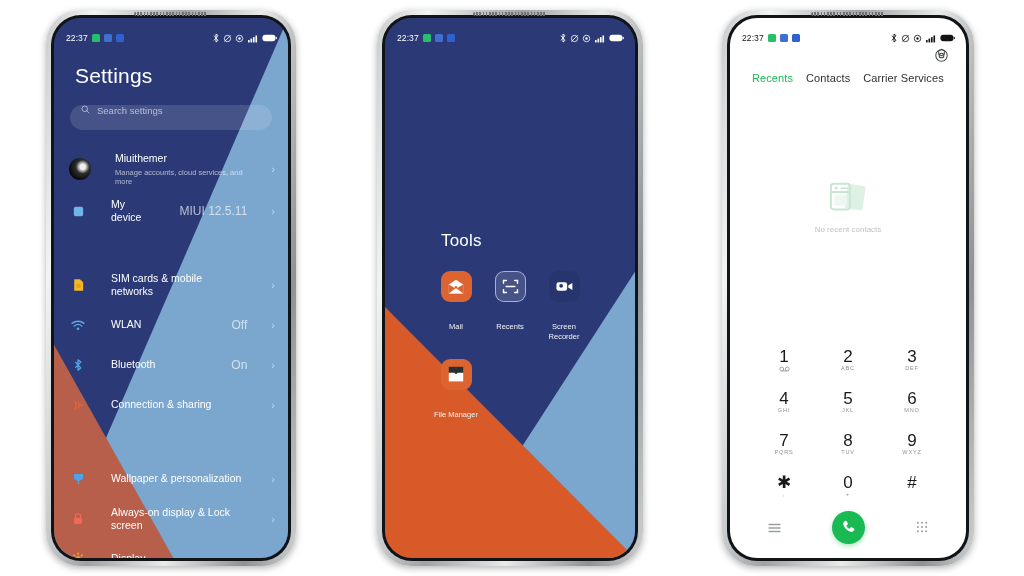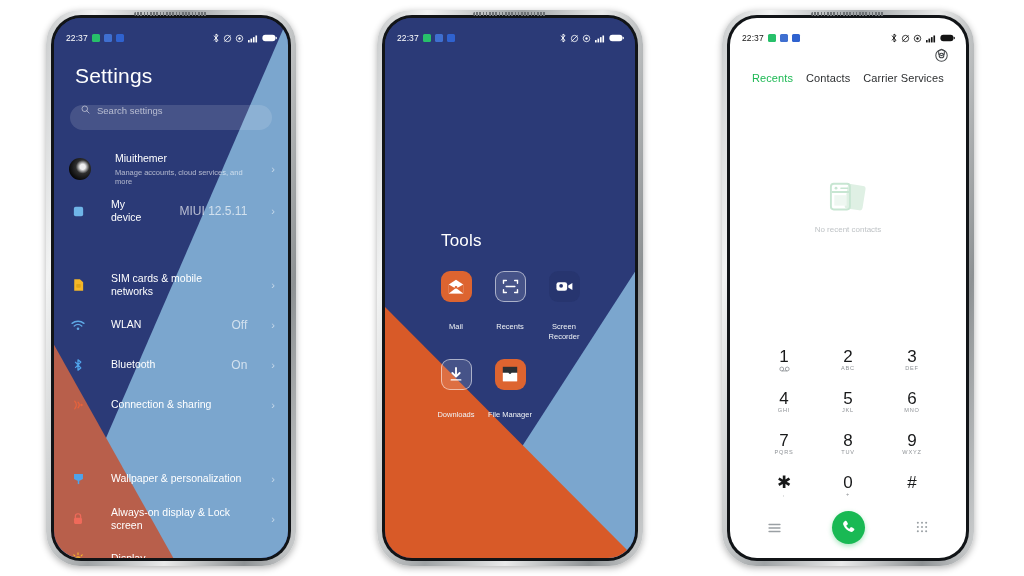--- a/index.html
+++ b/index.html
@@ -377,30 +377,20 @@
             <span class="t-icon ic-rec">
               <svg width="19" height="15" viewBox="0 0 20 16">
                   <rect x="1.4" y="3.4" width="11.4" height="9.2" rx="2.4" fill="#ffffff"></rect>
                   <path d="M14 7 18.4 4.2v7.6L14 9z" fill="#ffffff"></path>
                   <circle cx="6.4" cy="7.2" r="2" fill="#27356f"></circle>
                 </svg>
             </span>
             <span class="t-lbl">Screen Recorder</span>
           </div>
           <div class="t-cell">
-            <span class="t-icon ic-dl">
-              <svg width="16" height="17" viewBox="0 0 17 18">
-                  <path d="M8.5 2v8.4" stroke="#ffffff" stroke-width="2" stroke-linecap="round"></path>
-                  <path d="M4.6 7.4 8.5 11.3 12.4 7.4" fill="none" stroke="#ffffff" stroke-width="2" stroke-linecap="round" stroke-linejoin="round"></path>
-                  <path d="M3.4 14.8h10.2" stroke="#ffffff" stroke-width="1.4" stroke-linecap="round"></path>
-                </svg>
-            </span>
-            <span class="t-lbl">Downloads</span>
-          </div>
-          <div class="t-cell">
             <span class="t-icon ic-file">
               <svg width="20" height="18" viewBox="0 0 22 20">
                   <path d="M3 2h16v7H3z" fill="#2a2f33"></path>
                   <path d="M3 8.6h16v9.4H3z" fill="#ffffff"></path>
                   <path d="M3 18 11 10.6 19 18z" fill="#ffffff"></path>
                   <circle cx="11" cy="8.4" r="1.6" fill="#2a2f33"></circle>
                 </svg>
             </span>
             <span class="t-lbl">File Manager</span>
           </div>

